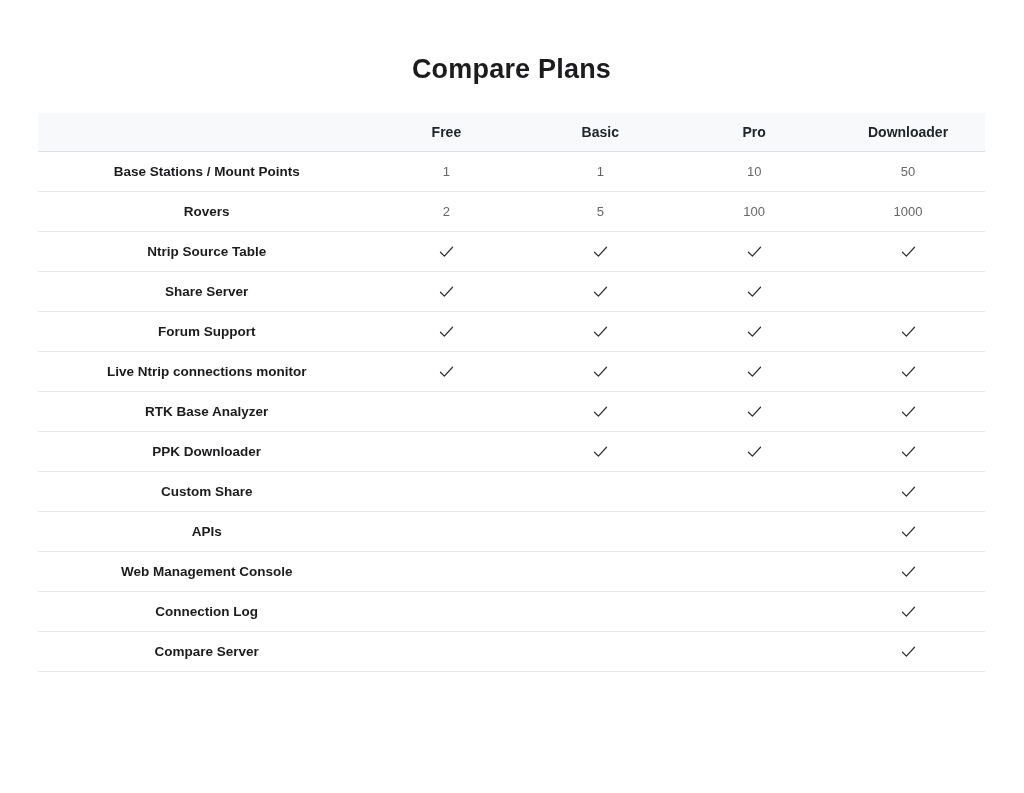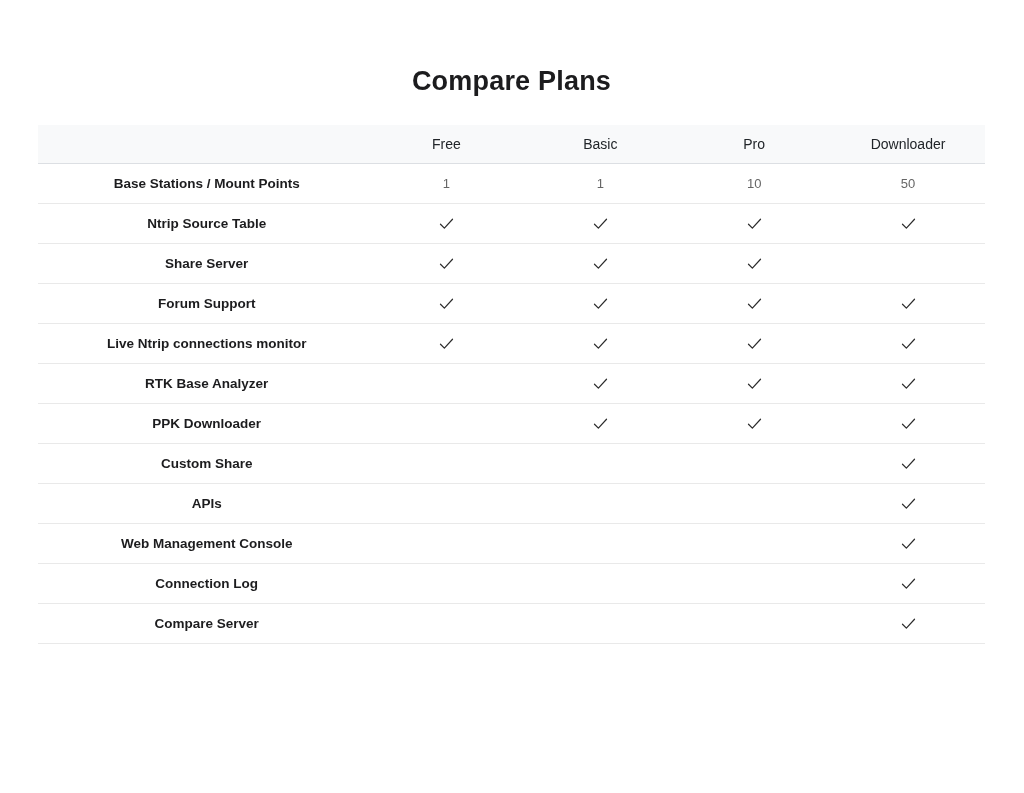--- a/index.html
+++ b/index.html
@@ -5,21 +5,21 @@
   * { margin: 0; padding: 0; box-sizing: border-box; }
   html, body {
     width: 1024px;
     height: 793px;
     background: #ffffff;
     font-family: "Liberation Sans", sans-serif;
     color: #212529;
   }
   .content {
     width: 947px;
-    margin: 16px auto 0 38px;
+    margin: 4px auto 0 38px;
     padding-top: 50px;
   }
   .page-title {
     text-align: center;
     font-size: 27px;
     font-weight: bold;
     letter-spacing: 0.2px;
     color: #1c1c1e;
     margin-bottom: 28px;
   }
@@ -27,21 +27,21 @@
     width: 100%;
     border-collapse: collapse;
     table-layout: fixed;
   }
   col.feature-col { width: 35%; }
   col.plan-col { width: 16.25%; }
   thead th {
     background: #f8f9fa;
     height: 38px;
     font-size: 14px;
-    font-weight: normal;
+    font-weight: bold;
     color: #212529;
     text-align: center;
     vertical-align: middle;
     border-bottom: 1px solid #dcdfe3;
   }
   thead th.feature-head { text-align: left; }
   tbody tr { border-bottom: 1px solid #e9e9e9; }
   tbody th.feature-cell {
     height: 40px;
     text-align: center;
@@ -85,20 +85,27 @@
     </thead>
     <tbody>
   <tr>
     <th class="feature-cell">Base Stations / Mount Points</th>
     <td class="value-cell">1</td>
     <td class="value-cell">1</td>
     <td class="value-cell">10</td>
     <td class="value-cell">50</td>
   </tr>
 
+  <tr>
+    <th class="feature-cell">Rovers</th>
+    <td class="value-cell">2</td>
+    <td class="value-cell">5</td>
+    <td class="value-cell">100</td>
+    <td class="value-cell">1000</td>
+  </tr>
 
   <tr>
     <th class="feature-cell">Ntrip Source Table</th>
     <td class="value-cell"><svg width="17" height="17" viewBox="0 0 24 24" fill="none" stroke="#2b2b2b" stroke-width="1.7" stroke-linecap="round" stroke-linejoin="round">
               <path d="M3.5 13l5.5 5.5L20.5 6"></path>
             </svg></td>
     <td class="value-cell"><svg width="17" height="17" viewBox="0 0 24 24" fill="none" stroke="#2b2b2b" stroke-width="1.7" stroke-linecap="round" stroke-linejoin="round">
               <path d="M3.5 13l5.5 5.5L20.5 6"></path>
             </svg></td>
     <td class="value-cell"><svg width="17" height="17" viewBox="0 0 24 24" fill="none" stroke="#2b2b2b" stroke-width="1.7" stroke-linecap="round" stroke-linejoin="round">

